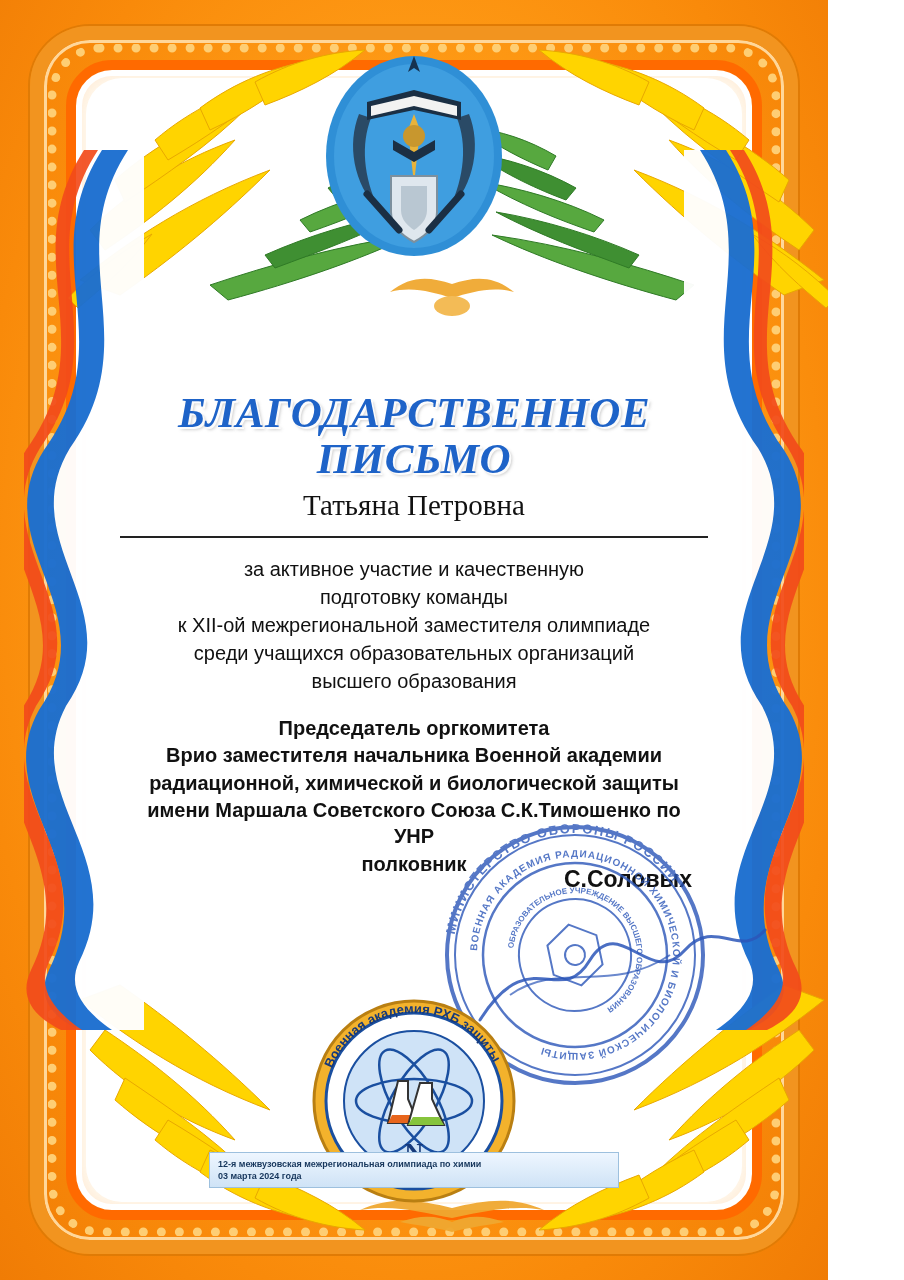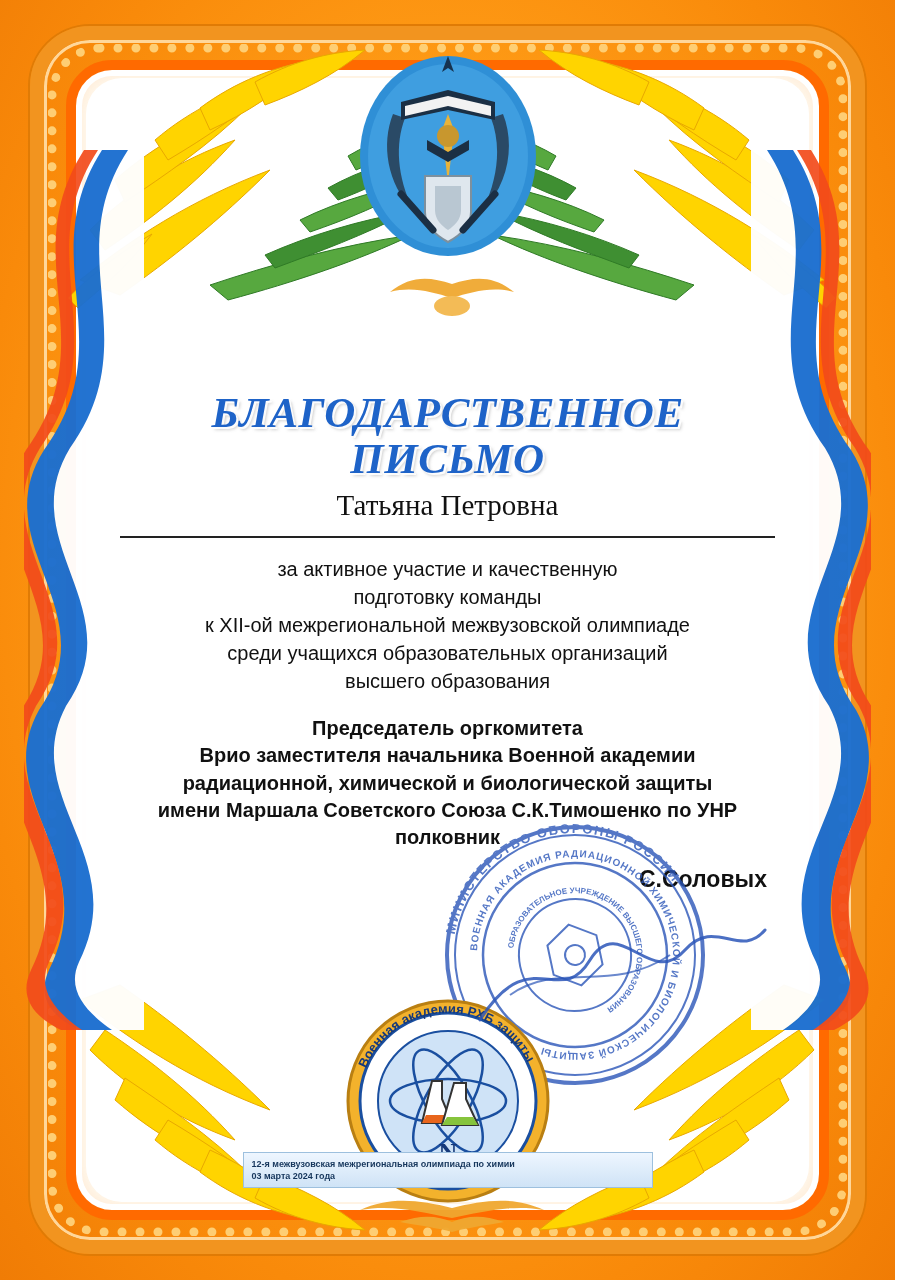--- a/index.html
+++ b/index.html
@@ -5,21 +5,21 @@
   html, body {
     margin: 0;
     padding: 0;
     background: #ffffff;
   }
   body {
     font-family: "Liberation Sans", sans-serif;
   }
   .page {
     position: relative;
-    width: 895px;
+    width: 828px;
     height: 1280px;
     overflow: hidden;
     background: radial-gradient(ellipse at 50% 45%, #ffb03a 0%, #ff9d17 45%, #f98a0a 75%, #f07c05 100%);
   }
 
   
   .frame-outer {
     position: absolute;
     left: 30px; top: 26px; right: 30px; bottom: 26px;
     border: 14px solid #f2941f;
@@ -134,21 +134,21 @@
 
   .signblock {
     margin-top: 20px;
     font-weight: bold;
     font-size: 20px;
     line-height: 1.32;
     color: #111;
     position: relative;
     z-index: 9;
   }
-  .signblock div { margin: 1px 8px; }
+  .signblock div { margin: 1px 16px; }
   .signature-name {
     position: absolute;
     right: 0;
     top: 148px;
     font-weight: bold;
     font-size: 23px;
     color: #111;
     z-index: 10;
   }
 
@@ -312,21 +312,21 @@
       <span>БЛАГОДАРСТВЕННОЕ</span>
       <span class="line2">ПИСЬМО</span>
     </h1>
 
     <div class="firstname">Татьяна Петровна</div>
     <div class="rule"></div>
 
     <div class="body-text">
       <div>за активное участие и качественную</div>
       <div>подготовку команды</div>
-      <div>к XII-ой межрегиональной межвузовской олимпиаде</div>
+      <div>к XII-ой межрегиональной заместителя олимпиаде</div>
       <div>среди учащихся образовательных организаций</div>
       <div>высшего образования</div>
     </div>
 
     <div class="signblock">
       <div>Председатель оргкомитета</div>
       <div>Врио заместителя начальника Военной академии</div>
       <div>радиационной, химической и биологической защиты</div>
       <div>имени Маршала Советского Союза С.К.Тимошенко по УНР</div>
       <div>полковник</div>

